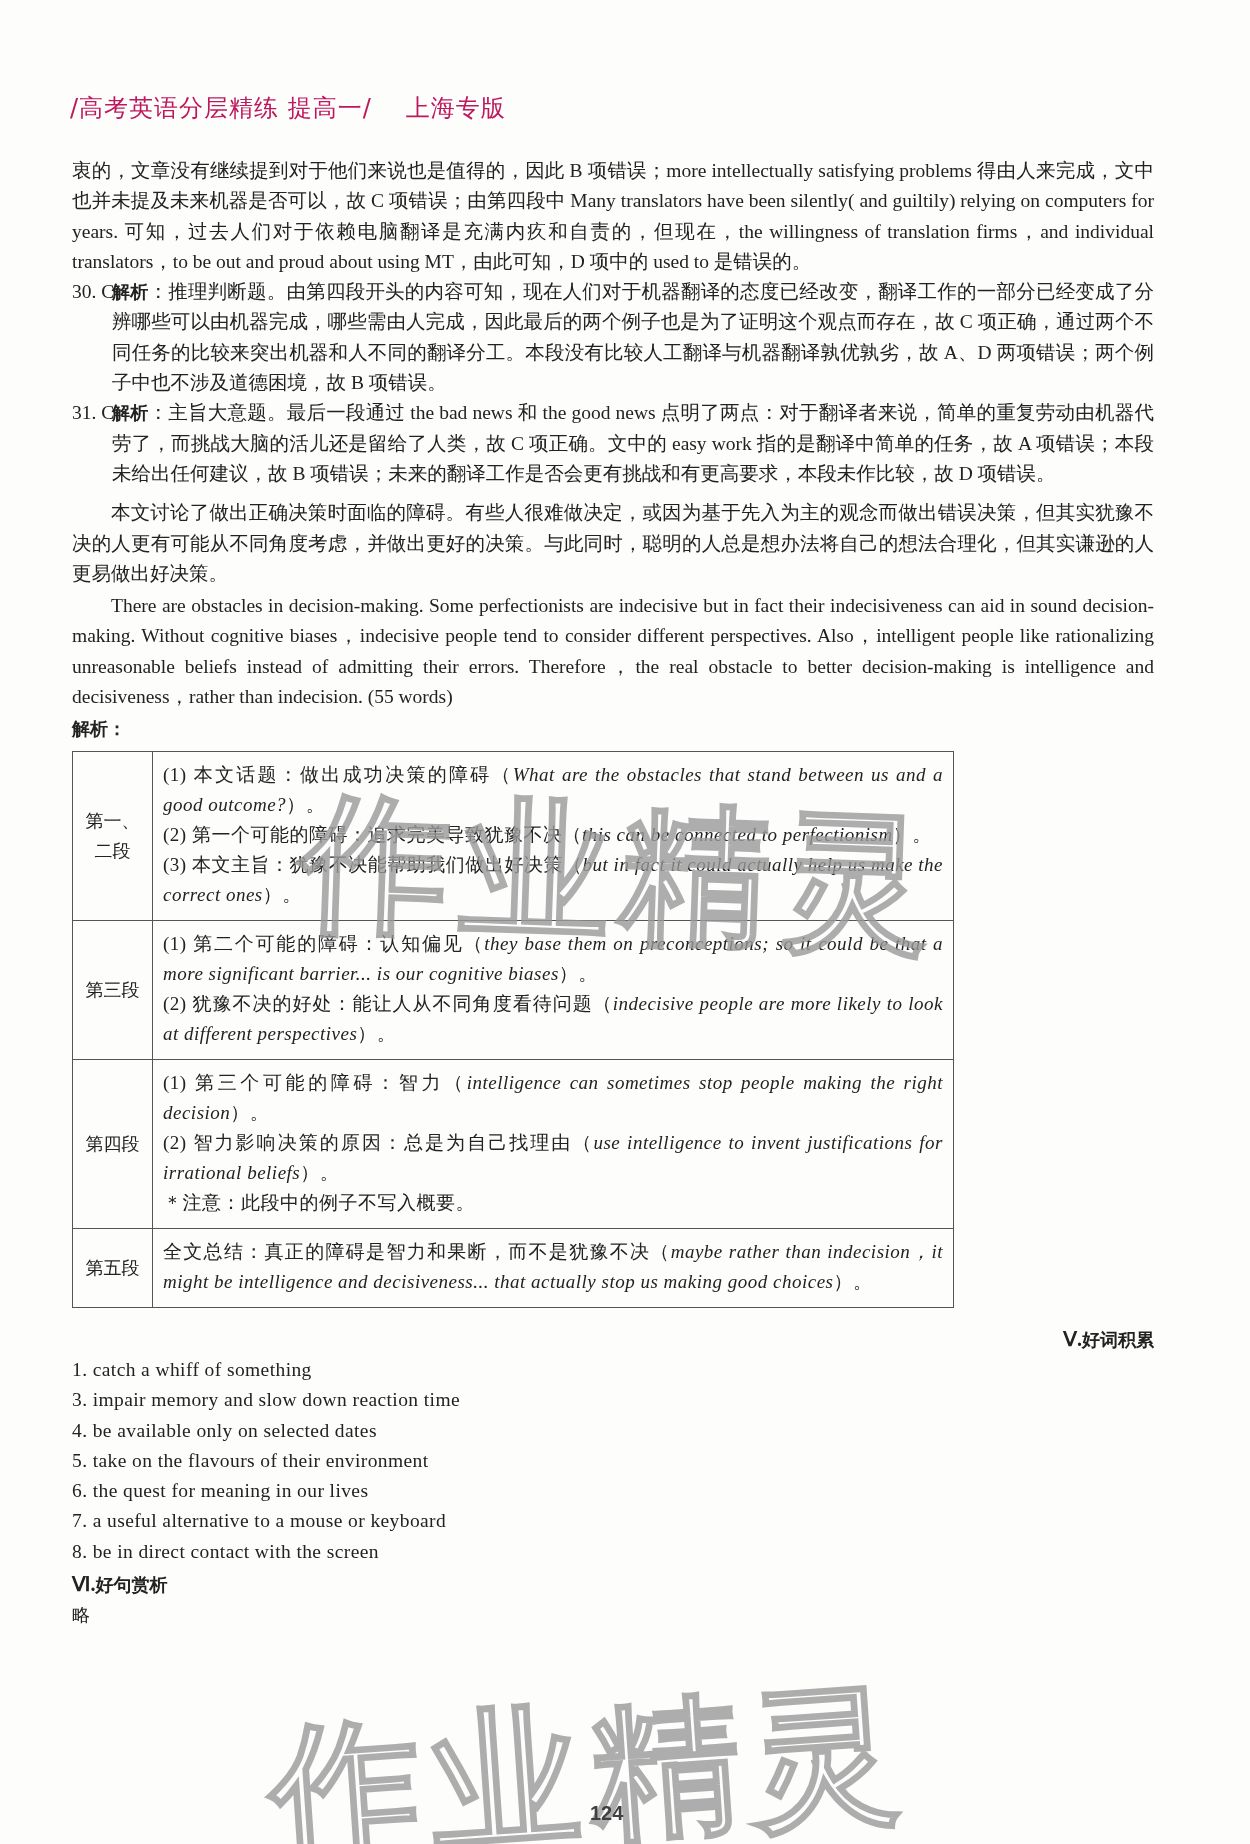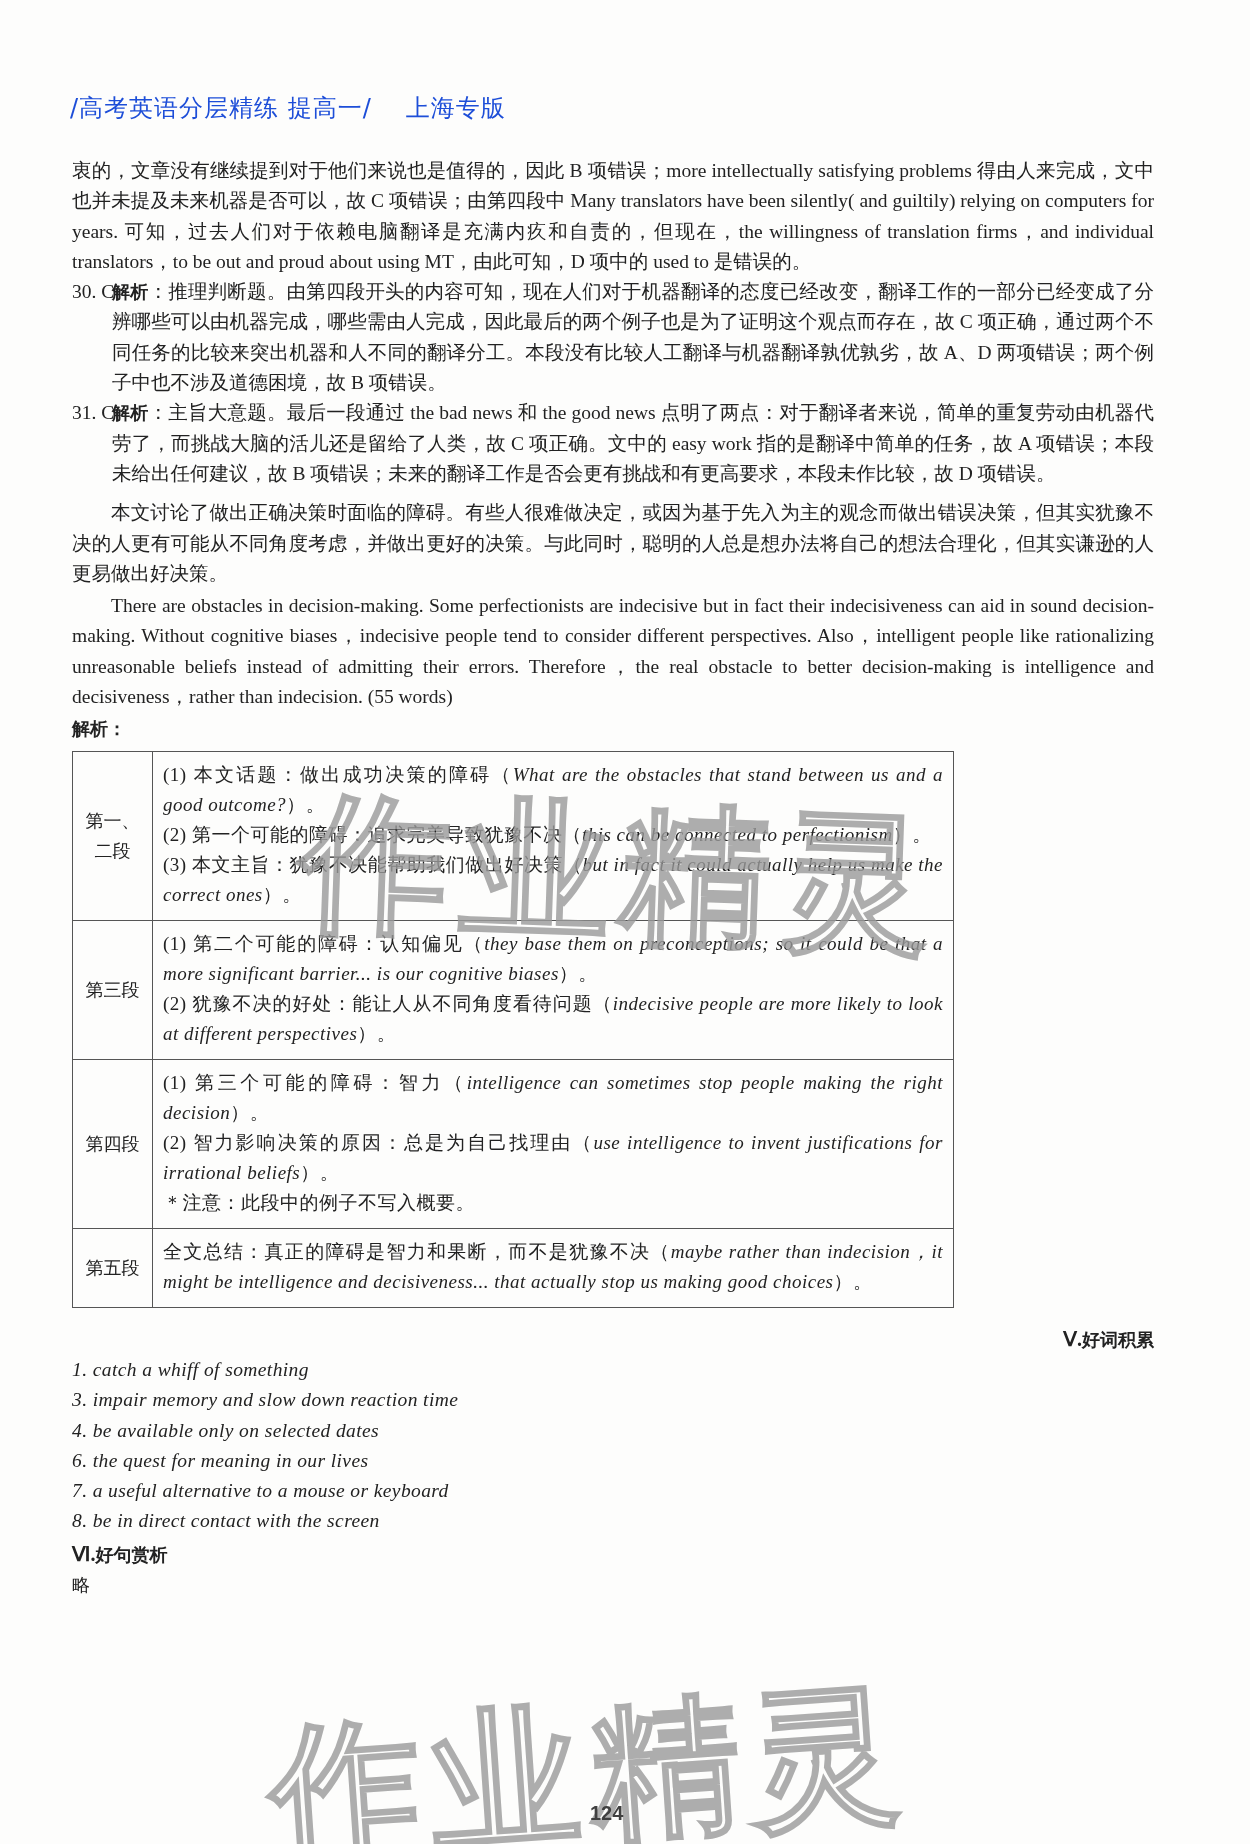--- a/index.html
+++ b/index.html
@@ -6,21 +6,21 @@
   html, body { width: 1250px; height: 1844px; background: #fdfdfc; }
   body {
     position: relative;
     font-family: "Liberation Serif", "DejaVu Serif", serif;
     color: #222;
     overflow: hidden;
   }
   .header {
     position: absolute; left: 70px; top: 92px;
     font-family: "DejaVu Sans", sans-serif;
-    font-size: 24px; color: #1d4ed8; letter-spacing: 1px;
+    font-size: 24px; color: #be185d; letter-spacing: 1px;
   }
   .header .edition { margin-left: 34px; }
   .content {
     position: absolute; left: 72px; top: 156px; width: 1082px;
     font-size: 19.5px; line-height: 30.3px;
   }
   .para { text-align: justify; text-align-last: left; }
   .indent-para { text-indent: 2em; text-align: justify; margin-top: 9px; }
   .qa { position: relative; padding-left: 40px; text-align: justify; }
   .qa .num { position: absolute; left: 0; top: 0; }
@@ -39,21 +39,21 @@
   }
   table.analysis td.seg {
     width: 80px; text-align: center; font-size: 18px; line-height: 30px;
     font-family: "DejaVu Sans", sans-serif; padding: 0 4px;
   }
   table.analysis td.desc {
     padding: 8px 10px 10px 10px; line-height: 30px; text-align: justify;
     letter-spacing: 0.5px;
   }
   .it { font-style: italic; }
-  .vocab-list { list-style: none; font-style: italic; }
+  .vocab-list { list-style: none; }
   .vocab-list li { font-size: 19.5px; line-height: 30.3px; letter-spacing: 0.4px; }
   .page-number {
     position: absolute; left: 590px; top: 1802px;
     font-family: "Liberation Sans", sans-serif; font-weight: bold; font-size: 20px;
     color: #404040;
   }
   .watermark {
     position: absolute; pointer-events: none;
     font-family: "DejaVu Sans", sans-serif; font-weight: bold;
     color: transparent; -webkit-text-stroke: 2px #9a9a9a;
@@ -122,20 +122,21 @@
   </tbody>
     </table>
 
   <div class="section-title" style="margin-top:16px;text-align:right;">
     <span class="roman">Ⅴ.</span><span>好词积累</span>
   </div>
   <ul class="vocab-list">
     <li>1. catch a whiff of something</li>
     <li>3. impair memory and slow down reaction time</li>
     <li>4. be available only on selected dates</li>
+    <li>5. take on the flavours of their environment</li>
     <li>6. the quest for meaning in our lives</li>
     <li>7. a useful alternative to a mouse or keyboard</li>
     <li>8. be in direct contact with the screen</li>
   </ul>
 
   <div class="section-title">
     <span class="roman">Ⅵ.</span><span>好句赏析</span>
   </div>
   <p style="font-family:'DejaVu Sans',sans-serif;font-size:18px;">略</p>
 </div>

